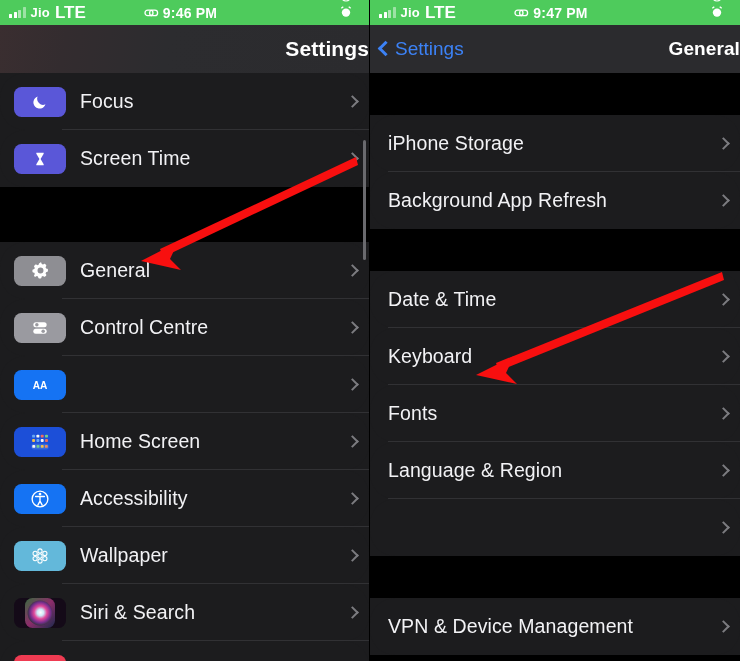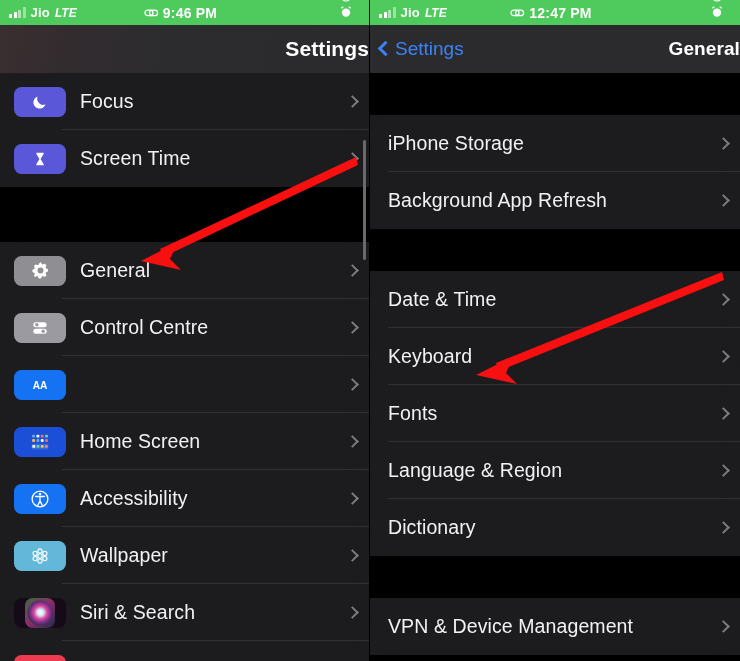--- a/index.html
+++ b/index.html
@@ -25,21 +25,21 @@
               display:flex; align-items:center; justify-content:center; gap:5px;
               pointer-events:none; }
   .sb-right{ margin-left:auto; display:flex; align-items:center; gap:4px;flex-direction:column; }
   .bars{ display:flex; align-items:flex-end; gap:1.5px; height:11px; }
   .bars i{ display:block; width:3px; background:#fff; border-radius:.5px; }
   .bars i:nth-child(1){height:4px;}
   .bars i:nth-child(2){height:6px;}
   .bars i:nth-child(3){height:8px; opacity:.55;}
   .bars i:nth-child(4){height:11px; opacity:.45;}
   .carrier{ font-size:13px; font-weight:bold; letter-spacing:.2px; }
-  .lte{ font-size:12px; font-weight:bold;font-style:italic; }
+  .lte{ font-size:17px; font-weight:bold; }
   .clocktxt{ font-size:14px; font-weight:bold; letter-spacing:.2px; }
   .moon{ font-size:12px; line-height:1; }
   .pct{ font-size:13px; font-weight:bold; }
   .batt{ position:relative; width:25px; height:12px; border:1.6px solid rgba(255,255,255,.95);
          border-radius:3.5px; }
   .batt::after{ content:""; position:absolute; right:-4px; top:3.5px; width:2px; height:5px;
                 background:rgba(255,255,255,.85); border-radius:0 1px 1px 0; }
   .batt i{ position:absolute; left:1.3px; top:1.3px; bottom:1.3px; width:84%;
            background:#fff; border-radius:2px; display:block; }
   .glyph-ico{ width:14px; height:12px; display:inline-block; }
@@ -349,21 +349,21 @@
       </div>
       <div class="sb-center">
         <span class="glyph-ico">
           <svg viewBox="0 0 16 12" width="16" height="12">
               <g fill="none" stroke="#fff" stroke-width="1.3">
           <rect x="1" y="3.2" width="8" height="5.4" rx="2.7"></rect>
                 <rect x="5.6" y="3.2" width="8" height="5.4" rx="2.7"></rect>
           </g>
             </svg>
         </span>
-        <span class="clocktxt">12:47 PM</span>
+        <span class="clocktxt">9:47 PM</span>
       </div>
       <div class="sb-right">
         <span class="moon">
           <svg viewBox="0 0 12 12" width="12" height="12">
               <path d="M9.6 7.9A4.4 4.4 0 0 1 4.1 2.4 4.5 4.5 0 1 0 9.6 7.9z" fill="#fff"></path>
             </svg>
         </span>
         <span class="glyph-ico">
           <svg viewBox="0 0 12 12" width="12" height="12">
               <circle cx="6" cy="6" r="5" fill="none" stroke="#fff" stroke-width="1.1"></circle>
@@ -424,21 +424,20 @@
           <span class="row-label">Fonts</span>
           <span class="chevR"></span>
           <span class="sep"></span>
         </div>
         <div class="row plain">
           <span class="row-label">Language &amp; Region</span>
           <span class="chevR"></span>
           <span class="sep"></span>
         </div>
         <div class="row plain">
-          <span class="row-label">Dictionary</span>
           <span class="chevR"></span>
         </div>
       </div>
 
       <div class="gap" style="height:42px"></div>
 
       <div class="group">
         <div class="row plain">
           <span class="row-label">VPN &amp; Device Management</span>
           <span class="chevR"></span>

